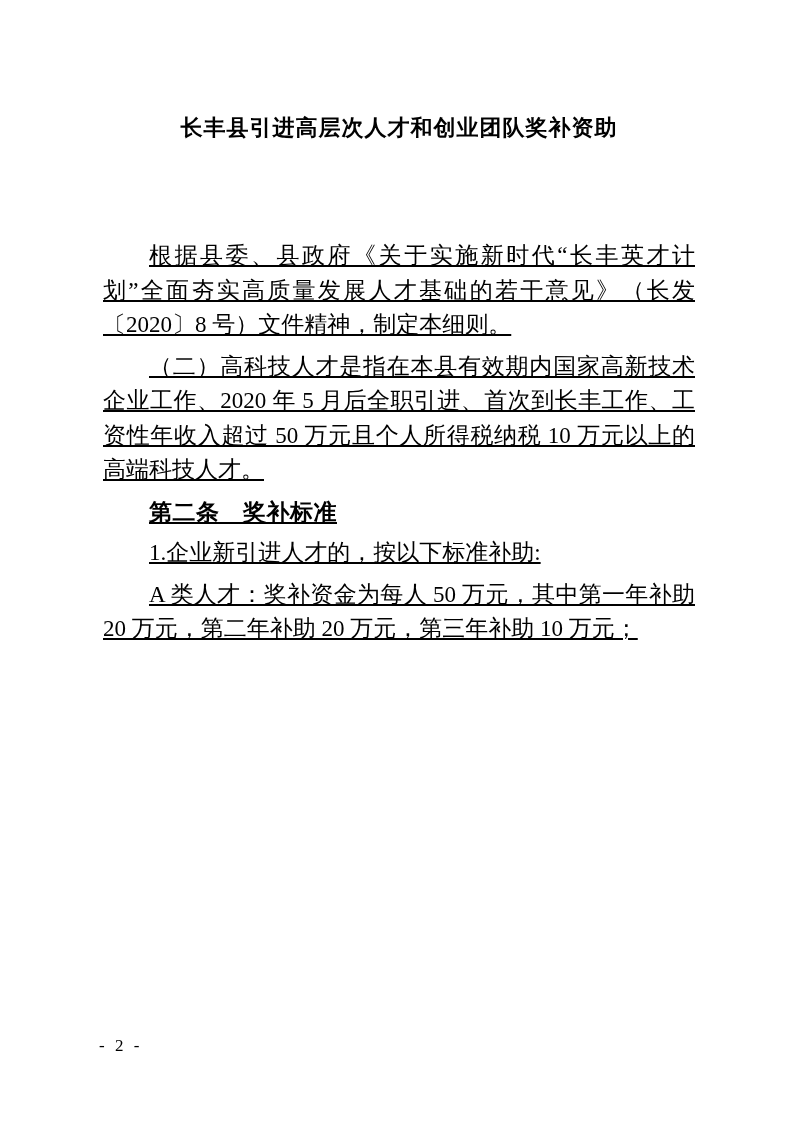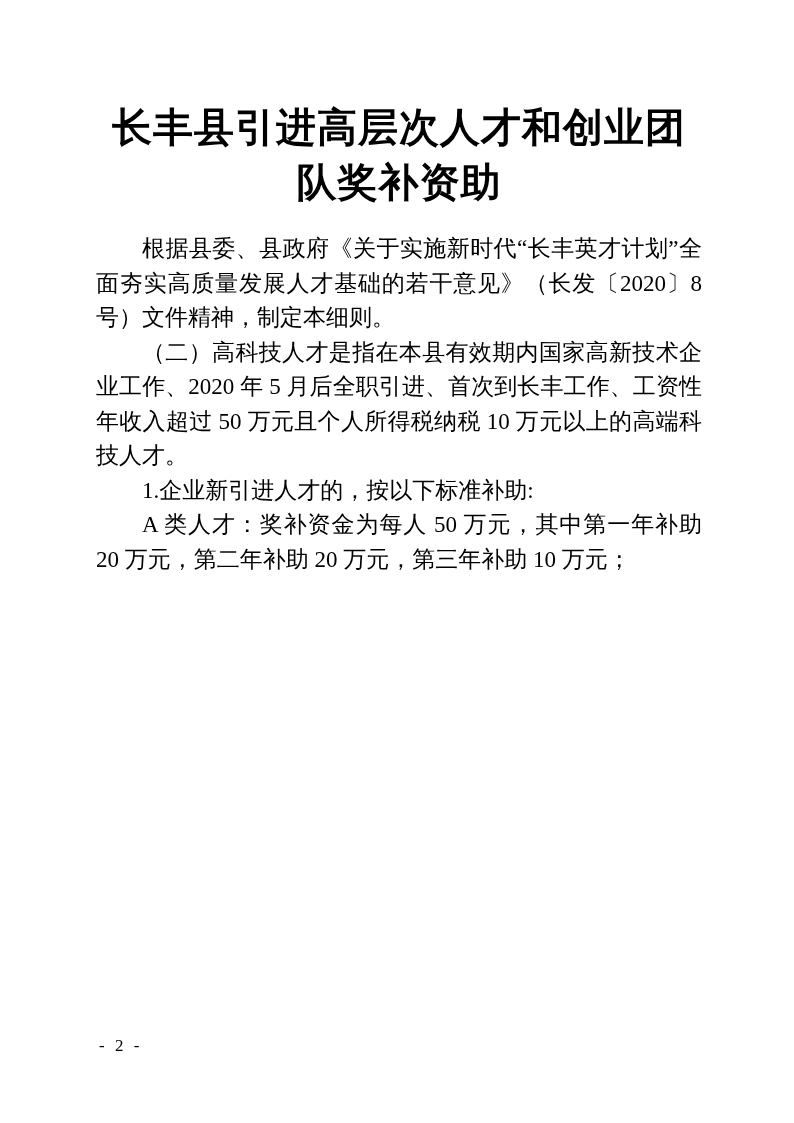--- a/index.html
+++ b/index.html
@@ -16,38 +16,39 @@
     font-family: "Liberation Serif", "DejaVu Serif", serif;
     overflow: hidden;
   }
   .doc-title {
     position: absolute;
     left: 96px;
     top: 100px;
     width: 606px;
     text-align: center;
     font-weight: bold;
-    font-size: 40px;
+    font-size: 22px;
     line-height: 55px;
     font-family: "Liberation Serif", "DejaVu Serif", serif;
     letter-spacing: 1px;
   }
   .doc-body {
     position: absolute;
     left: 96px;
     top: 232px;
     width: 606px;
     font-size: 23px;
     line-height: 34.5px;
     text-align: justify;
   }
   .doc-body p {
-    margin: 0;
+    margin: 7px;
     padding: 0;
     text-indent: 2em;
+    text-decoration: underline;
   }
   .doc-body p.section-heading {
     font-family: "Liberation Sans", "DejaVu Sans", sans-serif;
     font-weight: bold;
     letter-spacing: 0.5px;
   }
   .page-footer {
     position: absolute;
     left: 99px;
     top: 1036px;
@@ -61,19 +62,20 @@
 
 <div class="page">
 
   <div class="doc-title">
     <div>长丰县引进高层次人才和创业团队奖补资助</div>
   </div>
 
   <div class="doc-body">
     <p>根据县委、县政府《关于实施新时代“长丰英才计划”全面夯实高质量发展人才基础的若干意见》（长发〔2020〕8 号）文件精神，制定本细则。</p>
     <p>（二）高科技人才是指在本县有效期内国家高新技术企业工作、2020 年 5 月后全职引进、首次到长丰工作、工资性年收入超过 50 万元且个人所得税纳税 10 万元以上的高端科技人才。</p>
+    <p class="section-heading">第二条　奖补标准</p>
     <p>1.企业新引进人才的，按以下标准补助:</p>
     <p>A 类人才：奖补资金为每人 50 万元，其中第一年补助 20 万元，第二年补助 20 万元，第三年补助 10 万元；</p>
   </div>
 
   <div class="page-footer">- 2 -</div>
 
 </div>
 
 </body></html>

